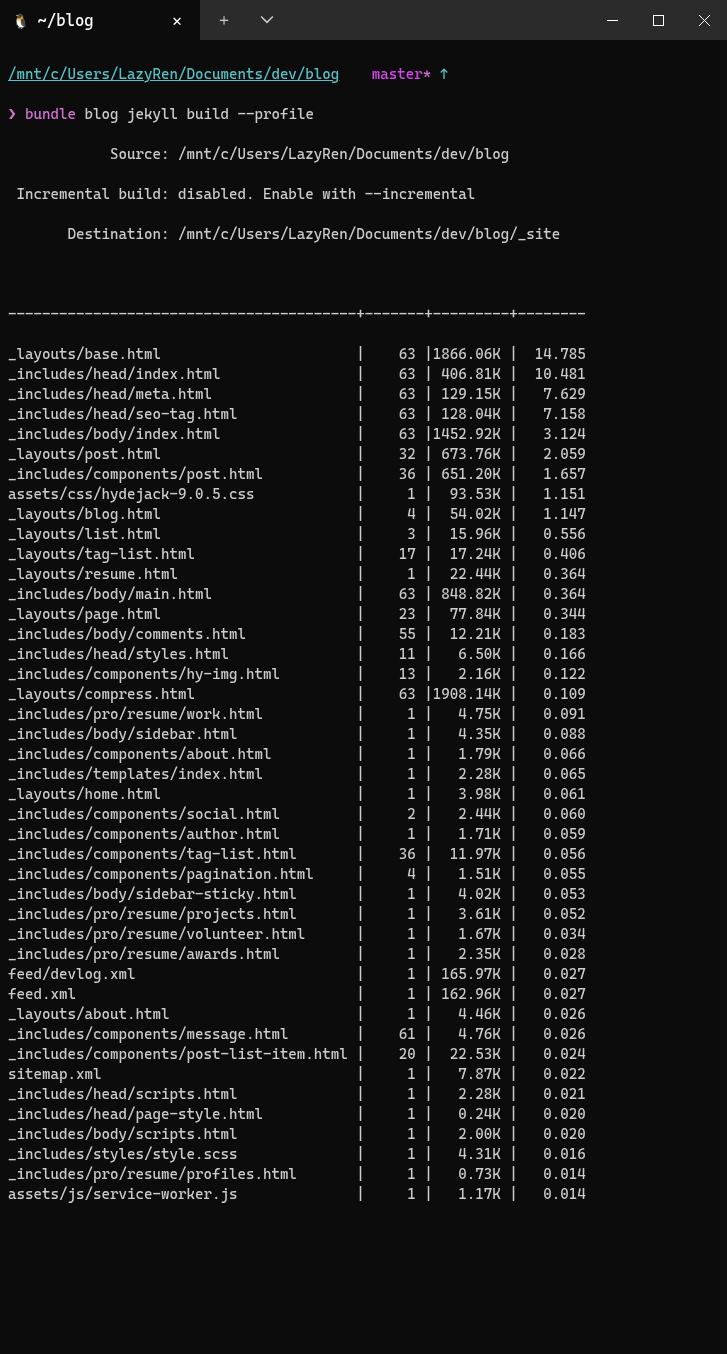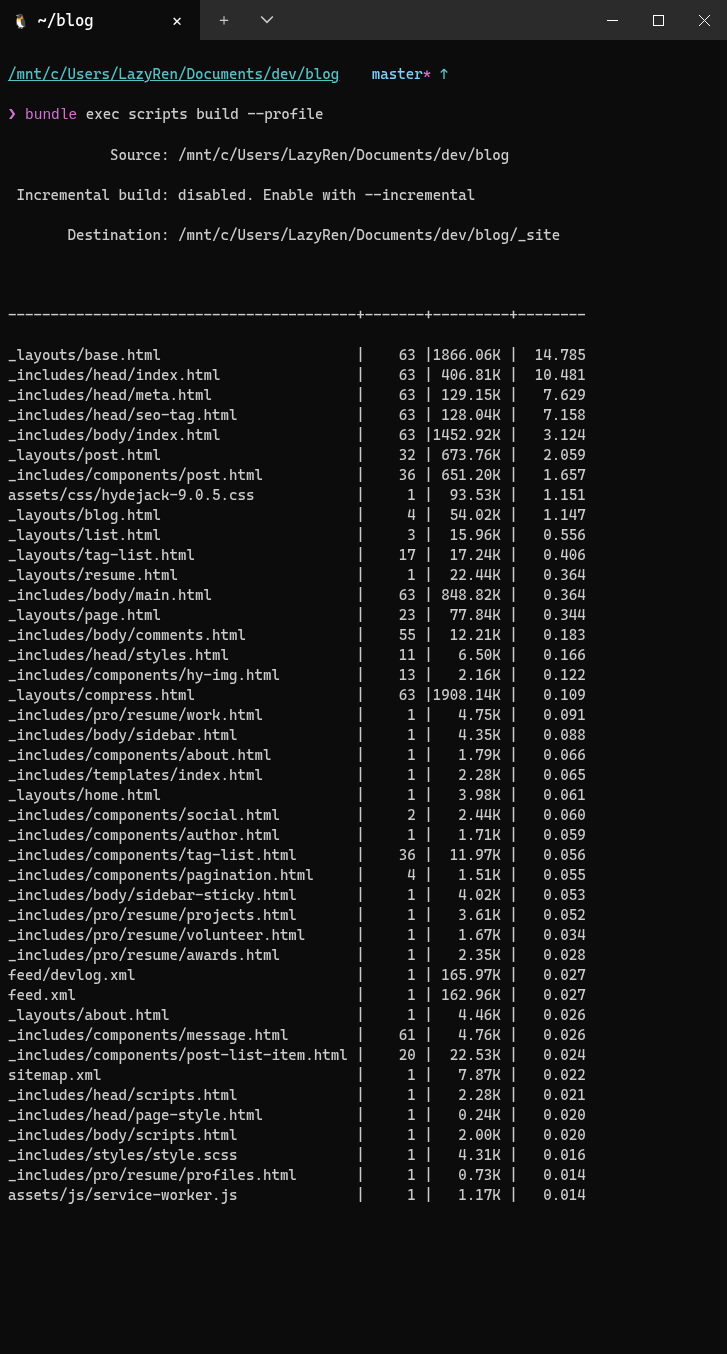--- a/index.html
+++ b/index.html
@@ -50,25 +50,25 @@
       width: 46px;
       display: flex;
       align-items: center;
       justify-content: center;
       color: #ffffff;
       cursor: pointer;
     }
     .win-btn svg { width: 11px; height: 11px; }
     .terminal { padding: 4px 8px 8px 8px; white-space: pre; }
     .path { color: #55c2c7; text-decoration: underline; }
-    .branch { color: #7dd3fc; padding-left: 24px; }
+    .branch { color: #d946ef; padding-left: 24px; }
     .star { color: #d670d6; }
     .arrow-up { color: #55c2c7; }
     .prompt-sym { color: #d670d6; }
-    .cmd { color: #d670d6; font-family: Liberation Mono, monospace; }
+    .cmd { color: #d670d6; }
     .args { color: #cccccc; }
     .row { display: block; }
   </style>
 </head>
 <body>
 
 <div class="titlebar">
   <div class="tabs">
     <div class="tab">
       <span class="tab-icon">🐧</span>
@@ -98,21 +98,21 @@
     <div class="win-btn">
       <svg viewBox="0 0 11 11">
           <path d="M0 0 L11 11 M11 0 L0 11" stroke="#ffffff" stroke-width="1"></path>
         </svg>
     </div>
   </div>
 </div>
 
 <div class="terminal">
 <span class="row"><span class="path">/mnt/c/Users/LazyRen/Documents/dev/blog</span> <span class="branch">master</span><span class="star">*</span> <span class="arrow-up">↑</span></span>
-<span class="row"><span class="prompt-sym">❯</span> <span class="cmd">bundle</span> <span class="args">exec scripts build --profile</span></span>
+<span class="row"><span class="prompt-sym">❯</span> <span class="cmd">bundle</span> <span class="args">blog jekyll build --profile</span></span>
 <span class="row">            Source: /mnt/c/Users/LazyRen/Documents/dev/blog</span>
 <span class="row"> Incremental build: disabled. Enable with --incremental</span>
 <span class="row">       Destination: /mnt/c/Users/LazyRen/Documents/dev/blog/_site</span>
 <span class="row"> </span>
 <span class="row" id="sep-row">-----------------------------------------+-------+---------+--------</span>
 <div id="table-body"><span class="row">_layouts/base.html                       |    63 |1866.06K |  14.785</span><span class="row">_includes/head/index.html                |    63 | 406.81K |  10.481</span><span class="row">_includes/head/meta.html                 |    63 | 129.15K |   7.629</span><span class="row">_includes/head/seo-tag.html              |    63 | 128.04K |   7.158</span><span class="row">_includes/body/index.html                |    63 |1452.92K |   3.124</span><span class="row">_layouts/post.html                       |    32 | 673.76K |   2.059</span><span class="row">_includes/components/post.html           |    36 | 651.20K |   1.657</span><span class="row">assets/css/hydejack-9.0.5.css            |     1 |  93.53K |   1.151</span><span class="row">_layouts/blog.html                       |     4 |  54.02K |   1.147</span><span class="row">_layouts/list.html                       |     3 |  15.96K |   0.556</span><span class="row">_layouts/tag-list.html                   |    17 |  17.24K |   0.406</span><span class="row">_layouts/resume.html                     |     1 |  22.44K |   0.364</span><span class="row">_includes/body/main.html                 |    63 | 848.82K |   0.364</span><span class="row">_layouts/page.html                       |    23 |  77.84K |   0.344</span><span class="row">_includes/body/comments.html             |    55 |  12.21K |   0.183</span><span class="row">_includes/head/styles.html               |    11 |   6.50K |   0.166</span><span class="row">_includes/components/hy-img.html         |    13 |   2.16K |   0.122</span><span class="row">_layouts/compress.html                   |    63 |1908.14K |   0.109</span><span class="row">_includes/pro/resume/work.html           |     1 |   4.75K |   0.091</span><span class="row">_includes/body/sidebar.html              |     1 |   4.35K |   0.088</span><span class="row">_includes/components/about.html          |     1 |   1.79K |   0.066</span><span class="row">_includes/templates/index.html           |     1 |   2.28K |   0.065</span><span class="row">_layouts/home.html                       |     1 |   3.98K |   0.061</span><span class="row">_includes/components/social.html         |     2 |   2.44K |   0.060</span><span class="row">_includes/components/author.html         |     1 |   1.71K |   0.059</span><span class="row">_includes/components/tag-list.html       |    36 |  11.97K |   0.056</span><span class="row">_includes/components/pagination.html     |     4 |   1.51K |   0.055</span><span class="row">_includes/body/sidebar-sticky.html       |     1 |   4.02K |   0.053</span><span class="row">_includes/pro/resume/projects.html       |     1 |   3.61K |   0.052</span><span class="row">_includes/pro/resume/volunteer.html      |     1 |   1.67K |   0.034</span><span class="row">_includes/pro/resume/awards.html         |     1 |   2.35K |   0.028</span><span class="row">feed/devlog.xml                          |     1 | 165.97K |   0.027</span><span class="row">feed.xml                                 |     1 | 162.96K |   0.027</span><span class="row">_layouts/about.html                      |     1 |   4.46K |   0.026</span><span class="row">_includes/components/message.html        |    61 |   4.76K |   0.026</span><span class="row">_includes/components/post-list-item.html |    20 |  22.53K |   0.024</span><span class="row">sitemap.xml                              |     1 |   7.87K |   0.022</span><span class="row">_includes/head/scripts.html              |     1 |   2.28K |   0.021</span><span class="row">_includes/head/page-style.html           |     1 |   0.24K |   0.020</span><span class="row">_includes/body/scripts.html              |     1 |   2.00K |   0.020</span><span class="row">_includes/styles/style.scss              |     1 |   4.31K |   0.016</span><span class="row">_includes/pro/resume/profiles.html       |     1 |   0.73K |   0.014</span><span class="row">assets/js/service-worker.js              |     1 |   1.17K |   0.014</span></div>
 
 
 
 </div>

